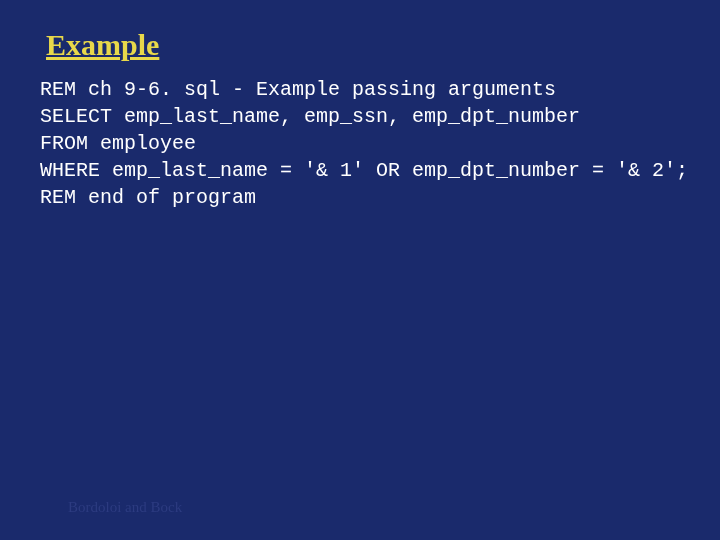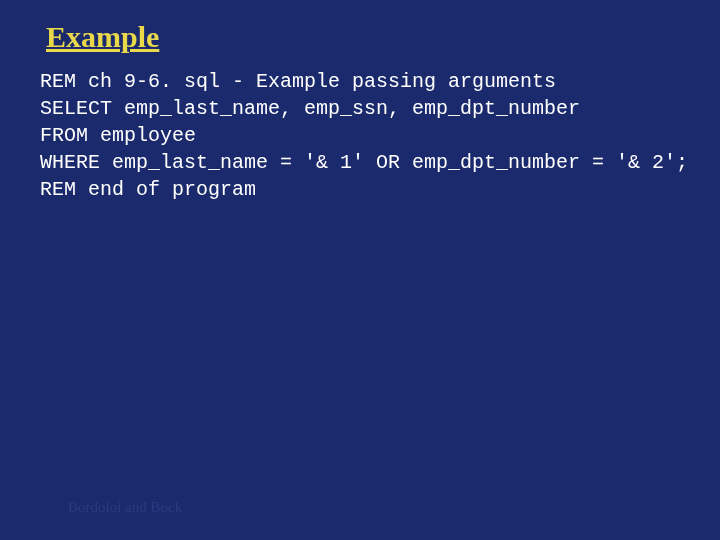--- a/index.html
+++ b/index.html
@@ -10,21 +10,21 @@
     background: #1a2a6c;
     font-family: "Times New Roman", serif;
     overflow: hidden;
   }
   .slide {
     width: 720px;
     height: 540px;
     background: #1a2a6c;
     position: relative;
     box-sizing: border-box;
-    padding: 16px 40px 0 40px;
+    padding: 24px 40px 0 40px;
   }
   .title {
     color: #e8d84a;
     font-size: 30px;
     font-weight: bold;
     text-decoration: underline;
     font-family: "Times New Roman", serif;
     margin: 4px 0 14px 6px;
   }
   .code-block {

